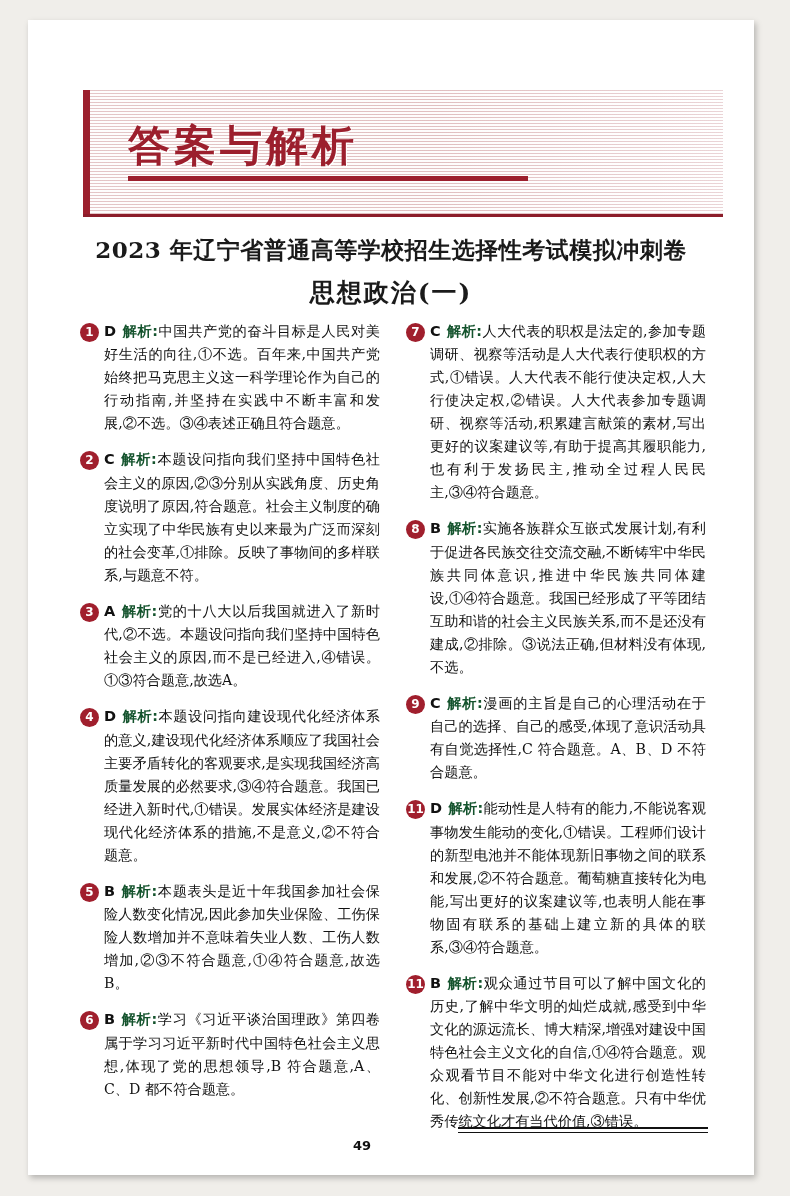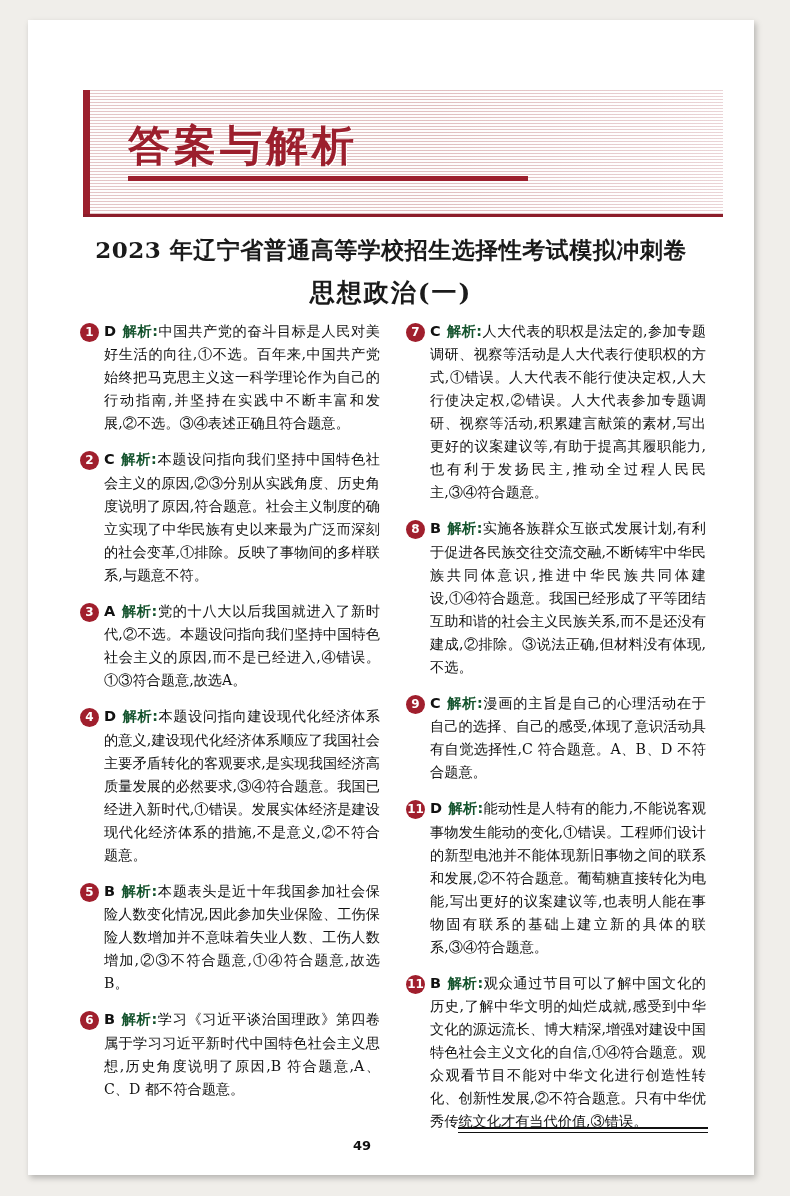--- a/index.html
+++ b/index.html
@@ -209,21 +209,21 @@
         <div class="item">
           <span class="num">4</span>
           <div class="body"><span class="ans">D</span><span class="jiexi">解析:</span><span class="txt">本题设问指向建设现代化经济体系的意义,建设现代化经济体系顺应了我国社会主要矛盾转化的客观要求,是实现我国经济高质量发展的必然要求,③④符合题意。我国已经进入新时代,①错误。发展实体经济是建设现代化经济体系的措施,不是意义,②不符合题意。</span></div>
         </div>
         <div class="item">
           <span class="num">5</span>
           <div class="body"><span class="ans">B</span><span class="jiexi">解析:</span><span class="txt">本题表头是近十年我国参加社会保险人数变化情况,因此参加失业保险、工伤保险人数增加并不意味着失业人数、工伤人数增加,②③不符合题意,①④符合题意,故选B。</span></div>
         </div>
         <div class="item">
           <span class="num">6</span>
-          <div class="body"><span class="ans">B</span><span class="jiexi">解析:</span><span class="txt">学习《习近平谈治国理政》第四卷属于学习习近平新时代中国特色社会主义思想,历史角度说明了原因,B 符合题意,A、C、D 都不符合题意。</span></div>
+          <div class="body"><span class="ans">B</span><span class="jiexi">解析:</span><span class="txt">学习《习近平谈治国理政》第四卷属于学习习近平新时代中国特色社会主义思想,体现了党的思想领导,B 符合题意,A、C、D 都不符合题意。</span></div>
         </div>
       </div>
     <div class="col" id="col-right">
         <div class="item">
           <span class="num">7</span>
           <div class="body"><span class="ans">C</span><span class="jiexi">解析:</span><span class="txt">人大代表的职权是法定的,参加专题调研、视察等活动是人大代表行使职权的方式,①错误。人大代表不能行使决定权,人大行使决定权,②错误。人大代表参加专题调研、视察等活动,积累建言献策的素材,写出更好的议案建议等,有助于提高其履职能力,也有利于发扬民主,推动全过程人民民主,③④符合题意。</span></div>
         </div>
         <div class="item">
           <span class="num">8</span>
           <div class="body"><span class="ans">B</span><span class="jiexi">解析:</span><span class="txt">实施各族群众互嵌式发展计划,有利于促进各民族交往交流交融,不断铸牢中华民族共同体意识,推进中华民族共同体建设,①④符合题意。我国已经形成了平等团结互助和谐的社会主义民族关系,而不是还没有建成,②排除。③说法正确,但材料没有体现,不选。</span></div>

